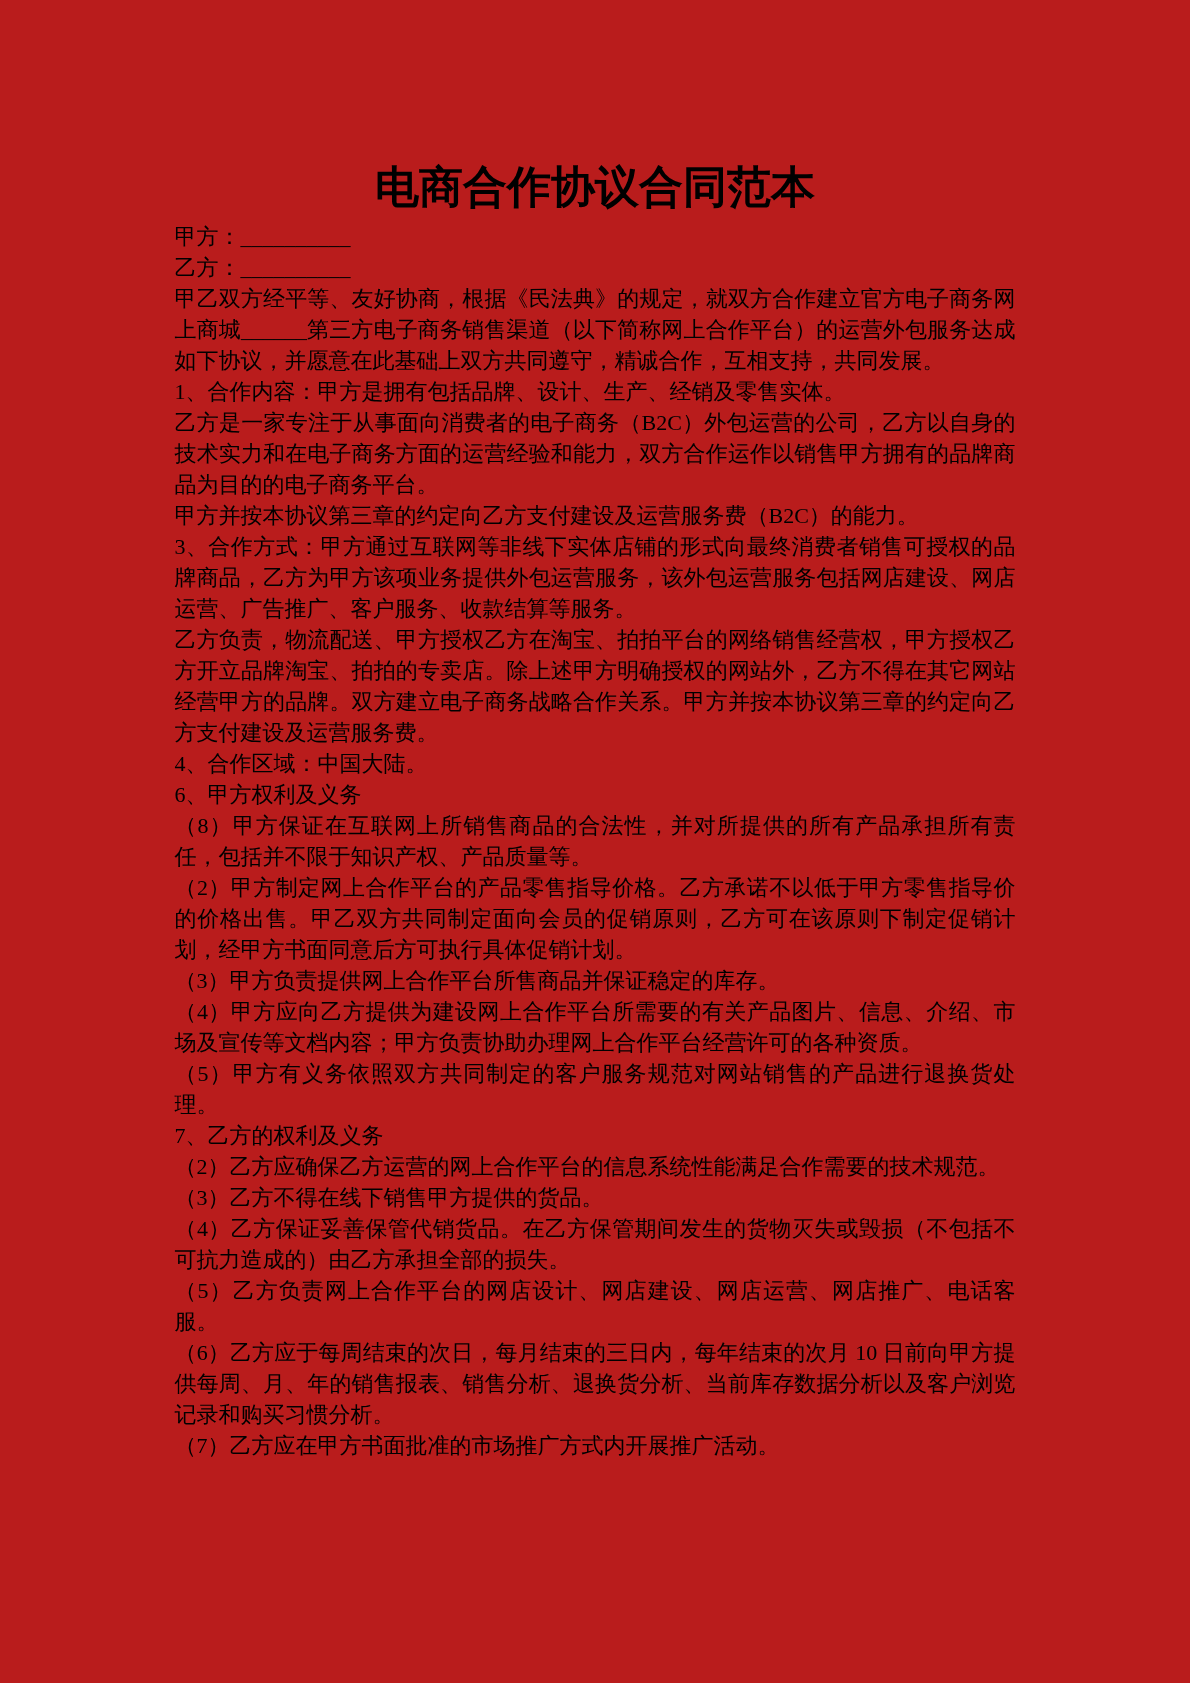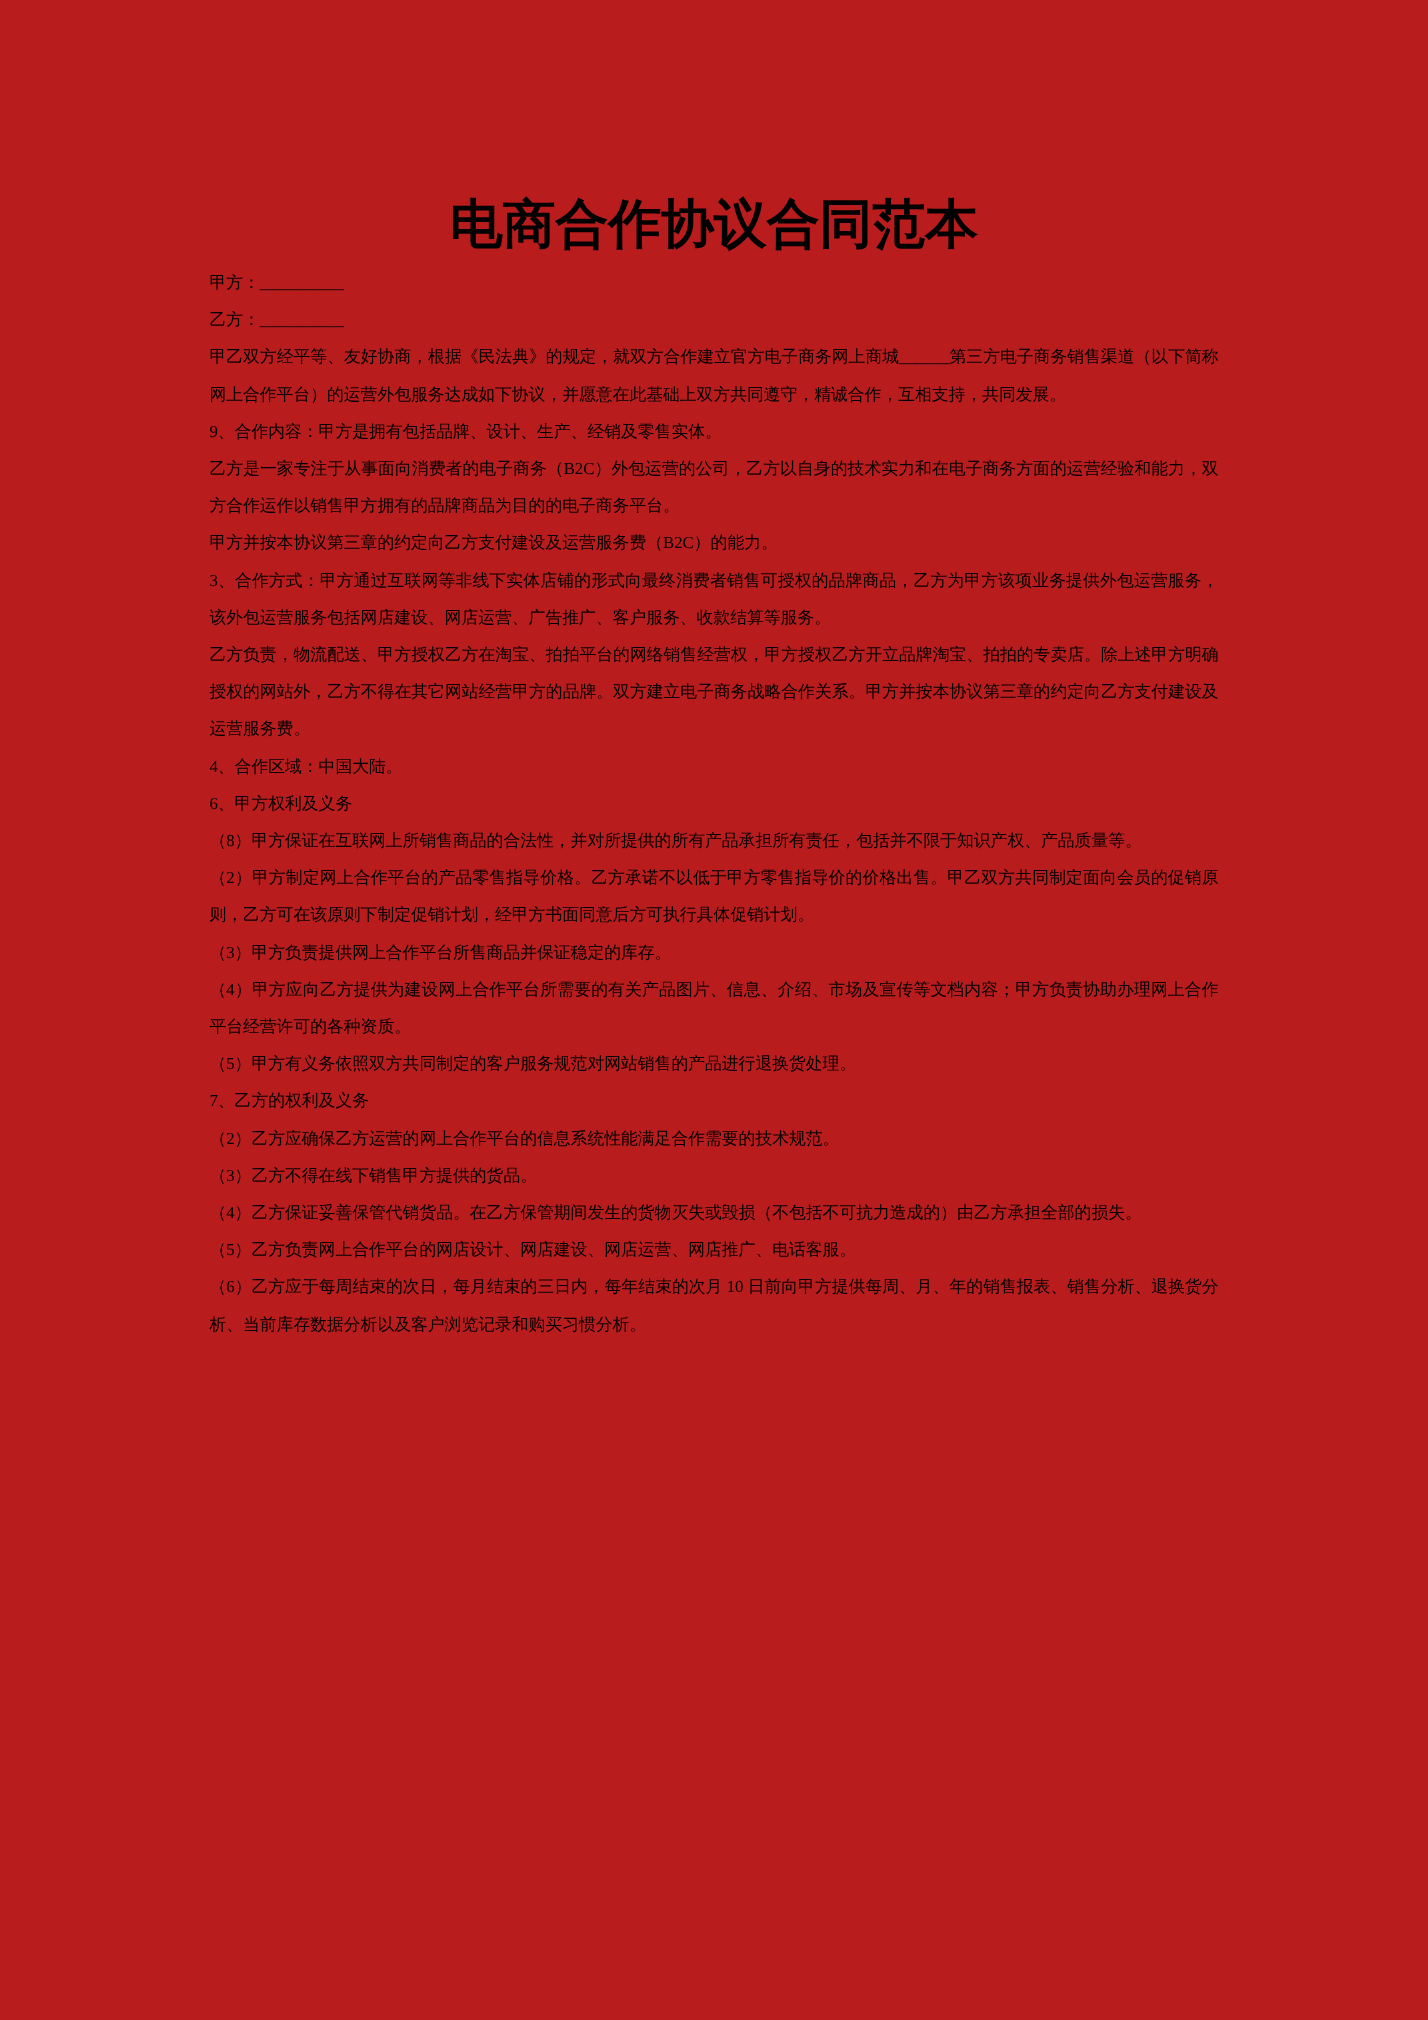--- a/index.html
+++ b/index.html
@@ -29,49 +29,50 @@
     letter-spacing: 0px;
     white-space: nowrap;
   }
   .doc-body {
     width: 841px;
     margin: 0 auto;
   }
   .doc-body p.para {
     margin: 0;
     padding: 0;
-    font-size: 14px;
+    font-size: 22px;
     line-height: 31px;
     text-align: justify;
     text-justify: inter-ideograph;
     word-break: break-all;
     color: #000000;
   }
 </style>
 </head>
 <body>
 
 <div class="page">
   <h1 class="doc-title">电商合作协议合同范本</h1>
   <div class="doc-body">
       <p class="para">甲方：__________</p>
       <p class="para">乙方：__________</p>
       <p class="para">甲乙双方经平等、友好协商，根据《民法典》的规定，就双方合作建立官方电子商务网上商城______第三方电子商务销售渠道（以下简称网上合作平台）的运营外包服务达成如下协议，并愿意在此基础上双方共同遵守，精诚合作，互相支持，共同发展。</p>
-      <p class="para">9、合作内容：甲方是拥有包括品牌、设计、生产、经销及零售实体。</p>
+      <p class="para">1、合作内容：甲方是拥有包括品牌、设计、生产、经销及零售实体。</p>
       <p class="para">乙方是一家专注于从事面向消费者的电子商务（B2C）外包运营的公司，乙方以自身的技术实力和在电子商务方面的运营经验和能力，双方合作运作以销售甲方拥有的品牌商品为目的的电子商务平台。</p>
       <p class="para">甲方并按本协议第三章的约定向乙方支付建设及运营服务费（B2C）的能力。</p>
       <p class="para">3、合作方式：甲方通过互联网等非线下实体店铺的形式向最终消费者销售可授权的品牌商品，乙方为甲方该项业务提供外包运营服务，该外包运营服务包括网店建设、网店运营、广告推广、客户服务、收款结算等服务。</p>
       <p class="para">乙方负责，物流配送、甲方授权乙方在淘宝、拍拍平台的网络销售经营权，甲方授权乙方开立品牌淘宝、拍拍的专卖店。除上述甲方明确授权的网站外，乙方不得在其它网站经营甲方的品牌。双方建立电子商务战略合作关系。甲方并按本协议第三章的约定向乙方支付建设及运营服务费。</p>
       <p class="para">4、合作区域：中国大陆。</p>
       <p class="para">6、甲方权利及义务</p>
       <p class="para">（8）甲方保证在互联网上所销售商品的合法性，并对所提供的所有产品承担所有责任，包括并不限于知识产权、产品质量等。</p>
       <p class="para">（2）甲方制定网上合作平台的产品零售指导价格。乙方承诺不以低于甲方零售指导价的价格出售。甲乙双方共同制定面向会员的促销原则，乙方可在该原则下制定促销计划，经甲方书面同意后方可执行具体促销计划。</p>
       <p class="para">（3）甲方负责提供网上合作平台所售商品并保证稳定的库存。</p>
       <p class="para">（4）甲方应向乙方提供为建设网上合作平台所需要的有关产品图片、信息、介绍、市场及宣传等文档内容；甲方负责协助办理网上合作平台经营许可的各种资质。</p>
       <p class="para">（5）甲方有义务依照双方共同制定的客户服务规范对网站销售的产品进行退换货处理。</p>
       <p class="para">7、乙方的权利及义务</p>
       <p class="para">（2）乙方应确保乙方运营的网上合作平台的信息系统性能满足合作需要的技术规范。</p>
       <p class="para">（3）乙方不得在线下销售甲方提供的货品。</p>
       <p class="para">（4）乙方保证妥善保管代销货品。在乙方保管期间发生的货物灭失或毁损（不包括不可抗力造成的）由乙方承担全部的损失。</p>
       <p class="para">（5）乙方负责网上合作平台的网店设计、网店建设、网店运营、网店推广、电话客服。</p>
       <p class="para">（6）乙方应于每周结束的次日，每月结束的三日内，每年结束的次月 10 日前向甲方提供每周、月、年的销售报表、销售分析、退换货分析、当前库存数据分析以及客户浏览记录和购买习惯分析。</p>
+      <p class="para">（7）乙方应在甲方书面批准的市场推广方式内开展推广活动。</p>
     </div>
 </div>
 
 </body></html>

